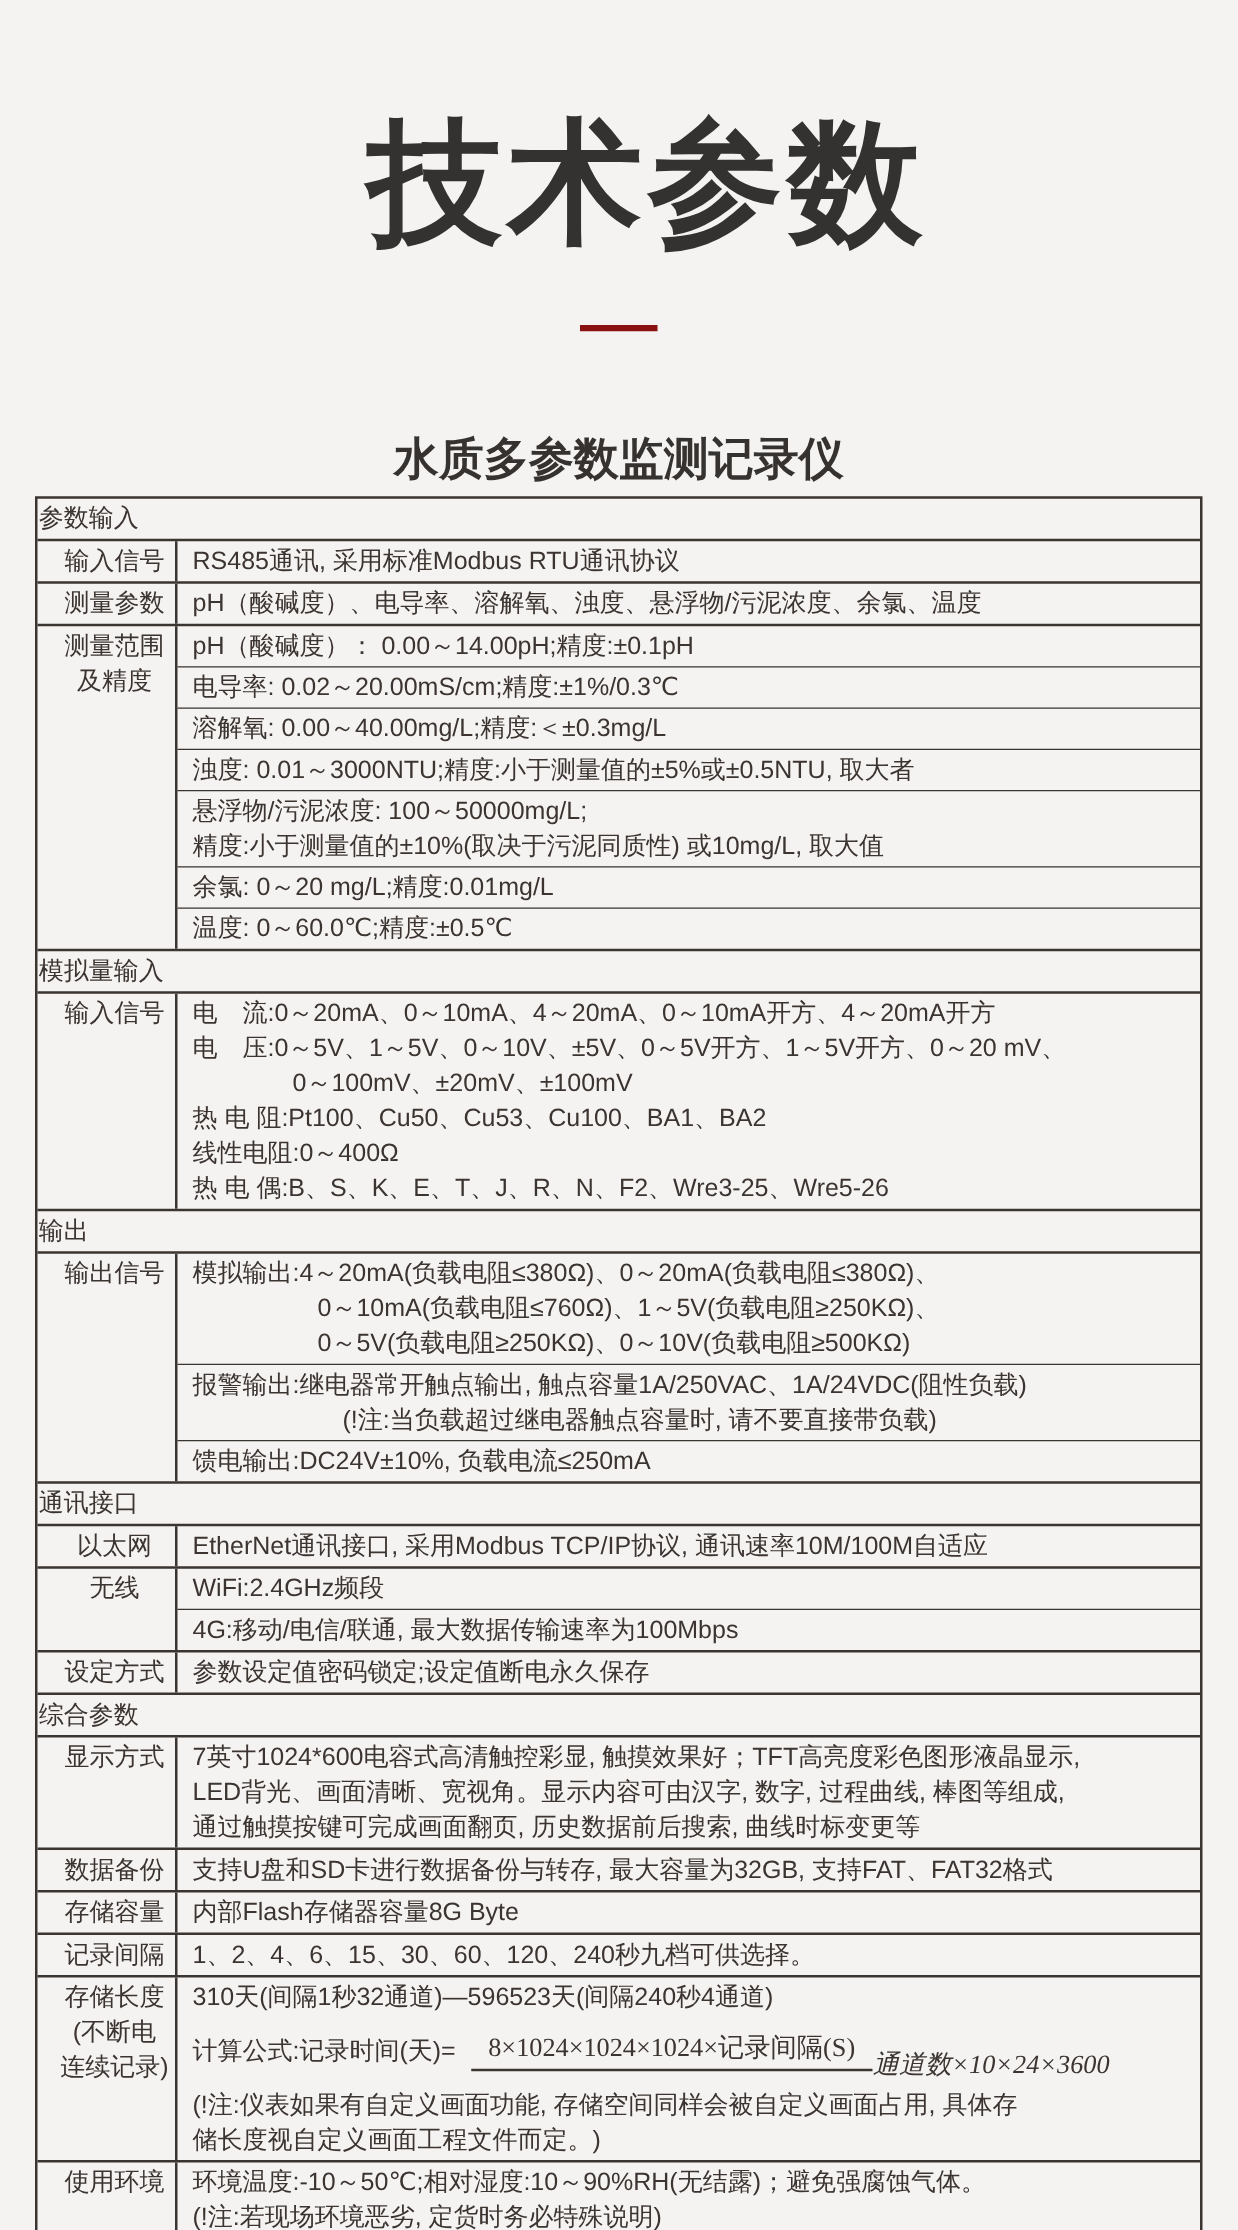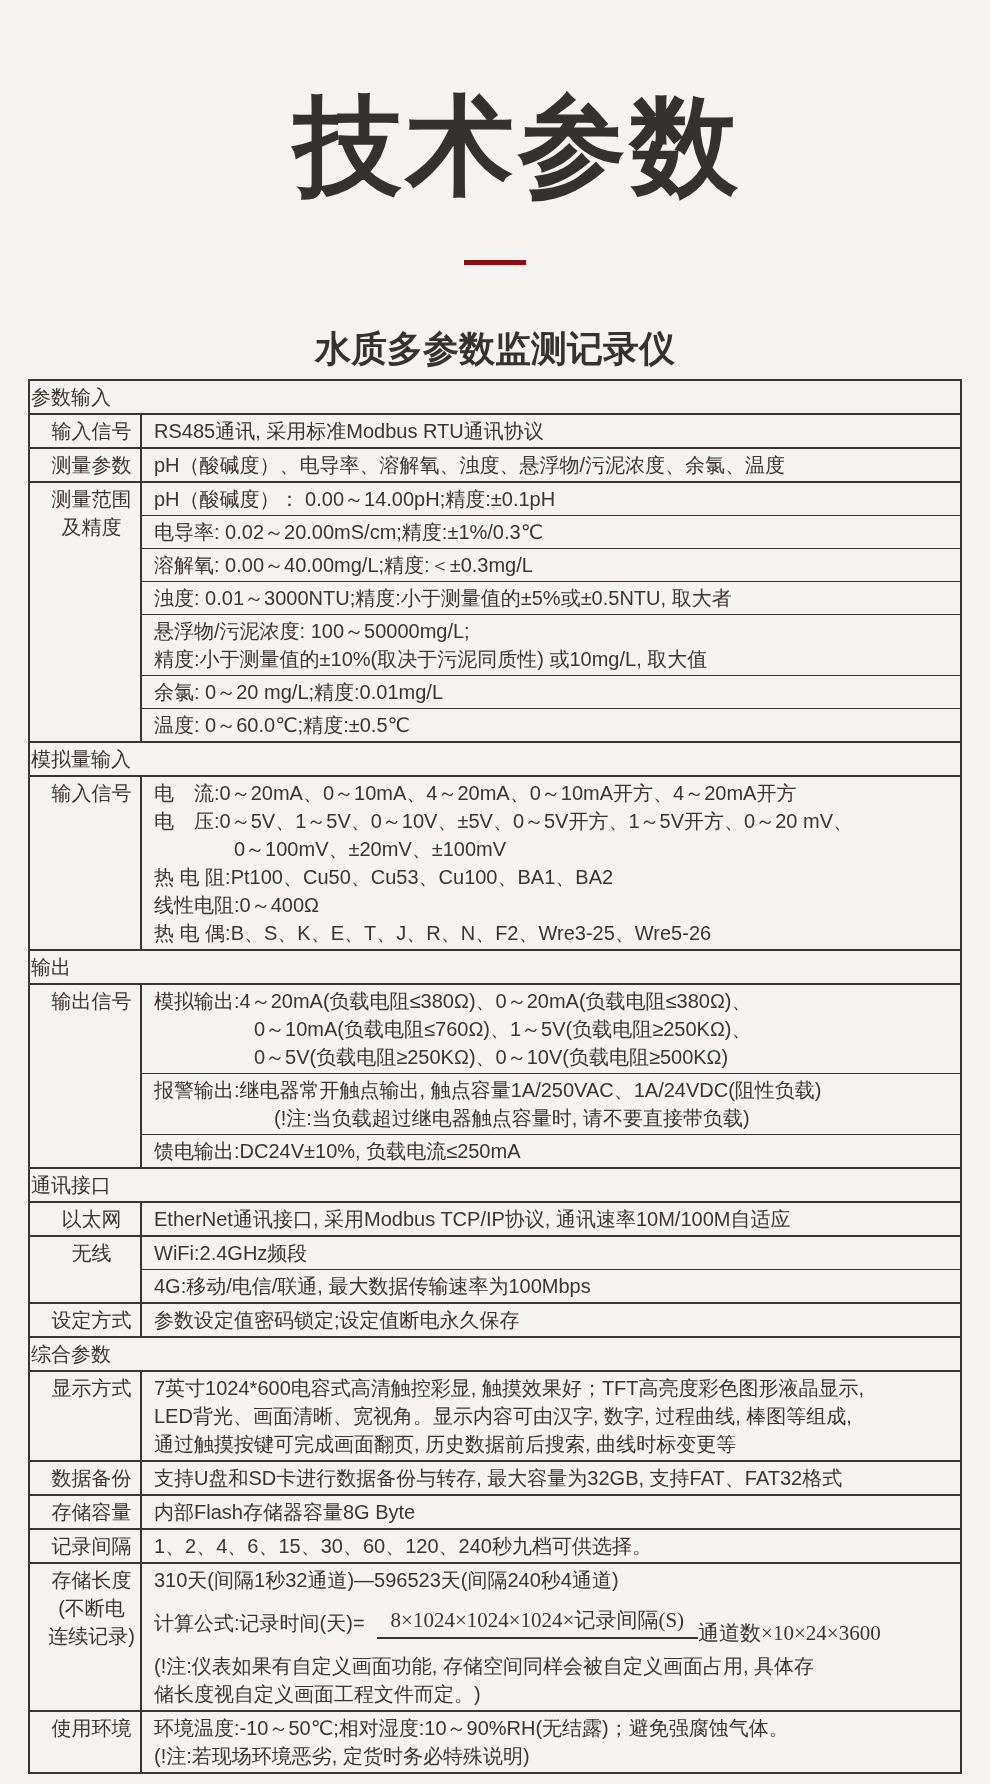--- a/index.html
+++ b/index.html
@@ -25,21 +25,21 @@
     color: #343230;
     padding-left: 46px;
   }
   .red-divider {
     width: 62px;
     height: 5px;
     background: #8a1111;
     margin: 52px auto 0 auto;
   }
   .subtitle {
-    margin-top: 64px;
+    margin-top: 82px;
     text-align: center;
     font-size: 36px;
     line-height: 40px;
     font-weight: 700;
     color: #353230;
   }
   .spec-table {
     width: 934px;
     margin: 10px auto 0 auto;
     border: 2px solid #3b3531;
@@ -84,21 +84,21 @@
   .formula-prefix { font-size: 20px; line-height: 28px; white-space: pre; }
   .fraction {
     display: inline-flex;
     flex-direction: row;
     align-items: center;
     font-family: "Liberation Serif", "DejaVu Serif", serif;
     font-size: 21px;
     line-height: 26px;
   }
   .fraction .num { border-bottom: 2px solid #3b3531; padding: 0 14px 4px 14px; }
-  .fraction .den { padding-top: 20px; }
+  .fraction .den { padding-top: 20px; font-style: italic; }
 </style>
 </head>
 <body>
 
 <div class="page-title">技术参数</div>
 <div class="red-divider"></div>
 <div class="subtitle">水质多参数监测记录仪</div>
 <div class="spec-table">
     <div class="row section-row">
       <div class="section-label">参数输入</div>

